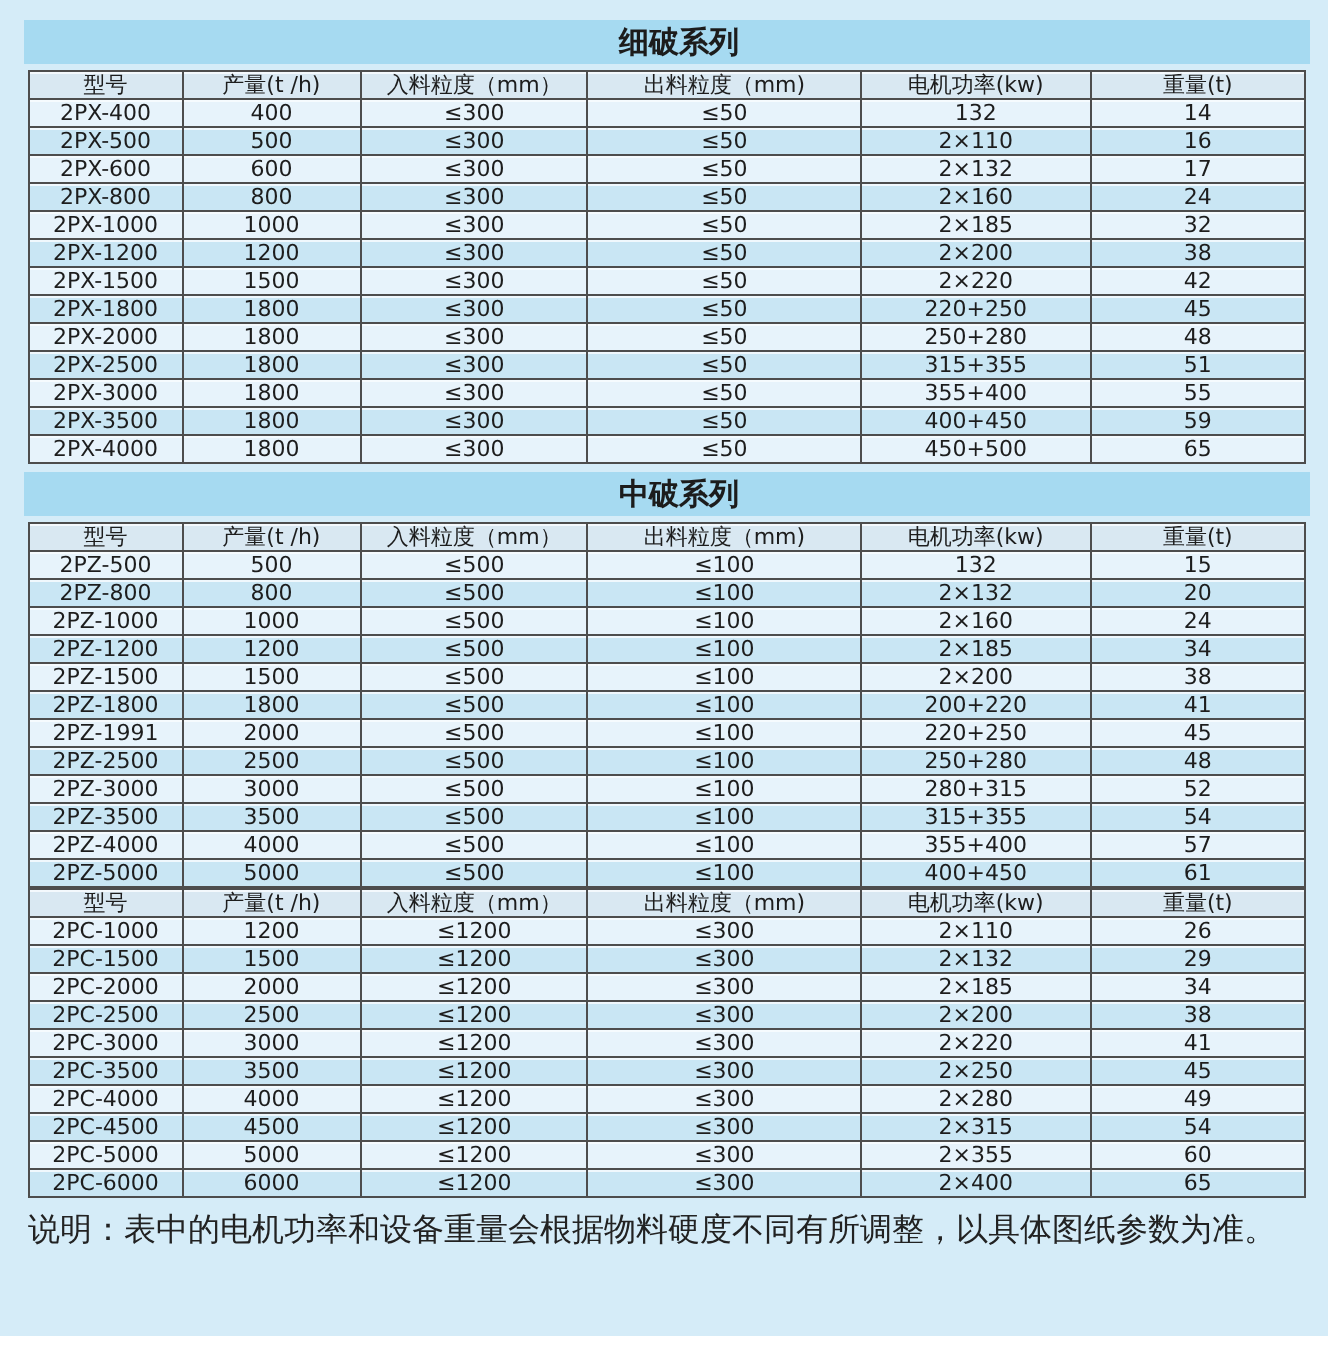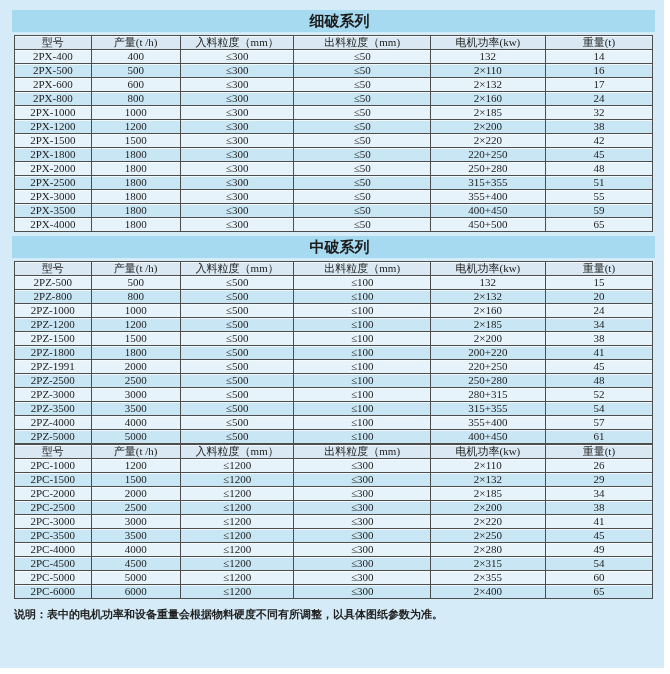--- a/index.html
+++ b/index.html
@@ -21,44 +21,43 @@
     text-align: center;
     font-size: 15px; font-weight: bold; color: #1c1c1c;
     margin: 4px 0 3px 0;
     padding-left: 12px;
   }
   section:first-child .band { margin-top: 0; }
   table.spec {
     width: 639px; margin: 0 auto 0 2px;
     border-collapse: collapse;
     table-layout: fixed;
-    font-size: 11px; color: #1d1d1d; font-family: Liberation Serif, serif;
+    font-size: 11px; color: #1d1d1d;
   }
   table.spec th, table.spec td {
     border: 1px solid var(--border, #4d4d4d);
     box-shadow: inset 0 1px 0 rgba(250,253,255,0.8);
     text-align: center; vertical-align: middle;
     height: 13px; padding: 0; line-height: 13px;
     font-weight: normal;
     overflow: hidden; white-space: nowrap;
   }
   table.spec th { background: var(--header-row-bg, #d9e8f2); }
   table.spec tbody tr:nth-child(odd) td { background: var(--row-light, #e7f3fb); }
   table.spec tbody tr:nth-child(even) td { background: var(--row-dark, #c9e6f4); }
   table.spec col.c1 { width: 12%; }
   table.spec col.c2 { width: 14%; }
   table.spec col.c3 { width: 17.8%; }
   table.spec col.c4 { width: 21.4%; }
   table.spec col.c5 { width: 18%; }
   table.spec col.c6 { width: 16.8%; }
   .note {
     margin: 8px 0 0 2px;
-    font-size: 11px; color: #222222;
+    font-size: 16px; color: #222222;
     line-height: 16px;
-    font-weight: bold;
   }
 </style>
 </head>
 <body>
 
 <div class="panel">
   <div id="sections">
   <section>
     <div class="band">细破系列</div>
     <table class="spec">

